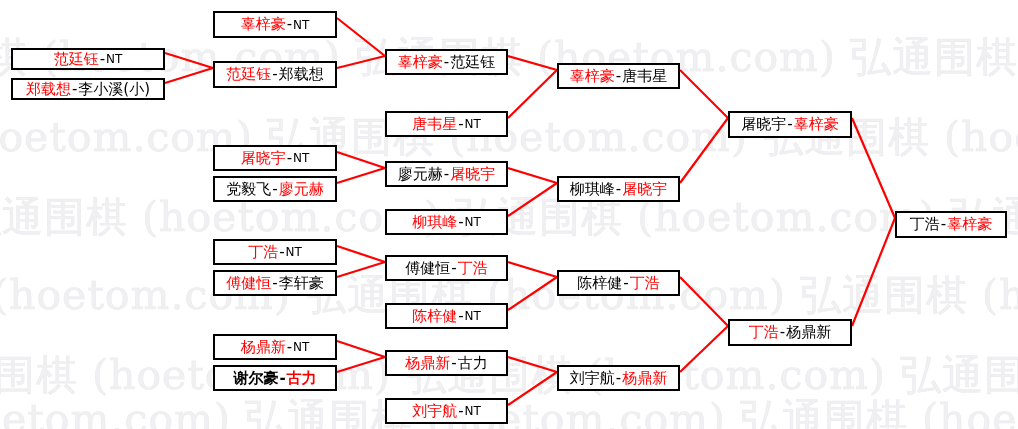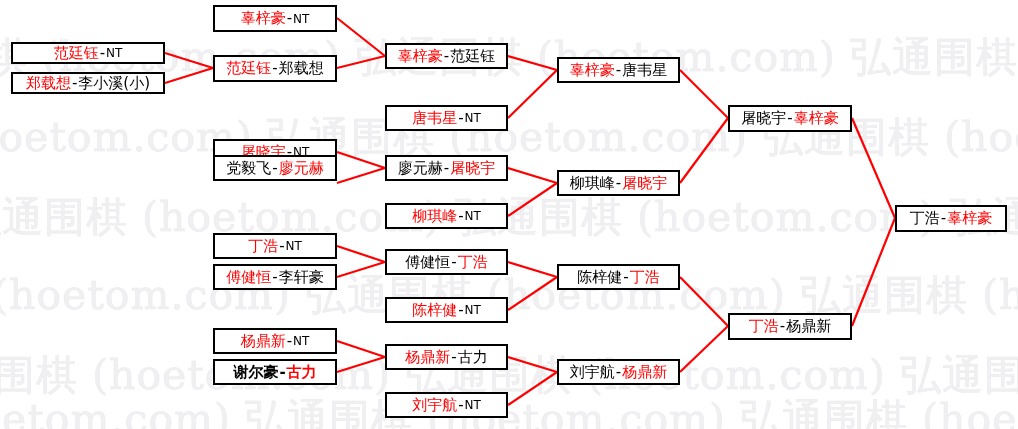--- a/index.html
+++ b/index.html
@@ -46,20 +46,21 @@
     border:2px solid #000000;
     background:#ffffff;
     display:flex;
     align-items:center;
     justify-content:center;
     font-family:"DejaVu Sans","Liberation Sans",sans-serif;
     font-size:15px;
     line-height:1;
     white-space:nowrap;
     padding:0 4px;
+    margin-top:6px;
   }
   .match .p{ color:#000000; }
   .match .p.win{ color:#ff0000; }
   .match .sep{ color:#000000; padding:0 1px; }
   .match .nt{ color:#000000; font-size:12px; font-family:"DejaVu Sans","Liberation Sans",sans-serif; }
 </style>
 </head>
 <body>
 
 <div id="bracket">
@@ -134,21 +135,21 @@
       <div class="match" style="left: 557px; top: 57px; width: 123px; height: 26px;">
         <span class="p win">辜梓豪</span>
         <span class="sep">-</span>
         <span class="p">唐韦星</span>
       </div>
       <div class="match" style="left: 213px; top: 139px; width: 124px; height: 26px;">
         <span class="p win">屠晓宇</span>
         <span class="sep">-</span>
         <span class="p nt">NT</span>
       </div>
-      <div class="match" style="left: 213px; top: 155px; width: 124px; height: 26px;">
+      <div class="match" style="left: 213px; top: 170px; width: 124px; height: 26px;">
         <span class="p">党毅飞</span>
         <span class="sep">-</span>
         <span class="p win">廖元赫</span>
       </div>
       <div class="match" style="left: 385px; top: 155px; width: 123px; height: 26px;">
         <span class="p">廖元赫</span>
         <span class="sep">-</span>
         <span class="p win">屠晓宇</span>
       </div>
       <div class="match" style="left: 385px; top: 203px; width: 123px; height: 26px;">

